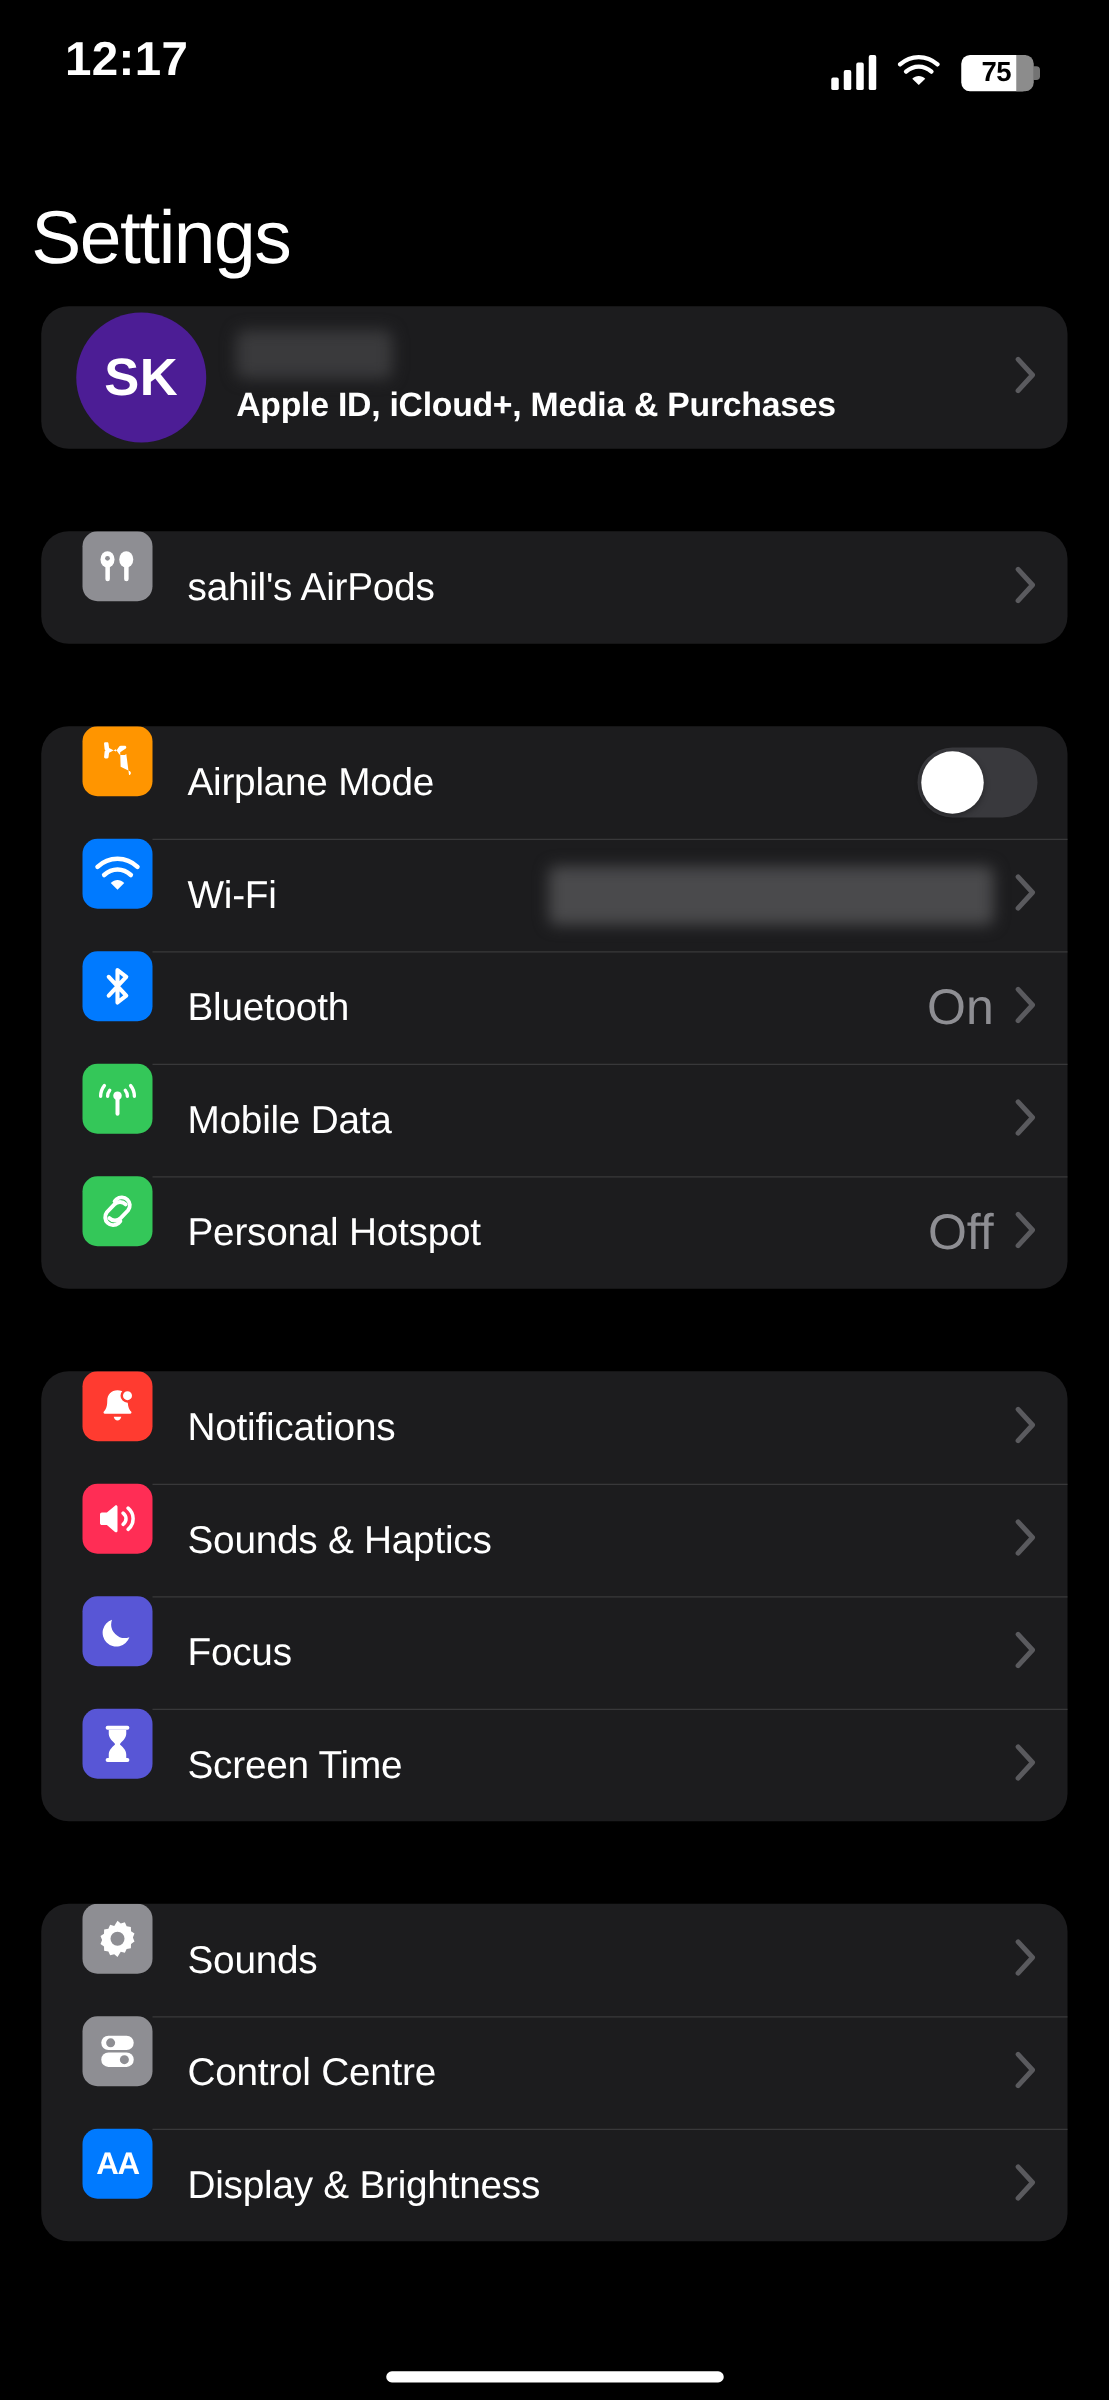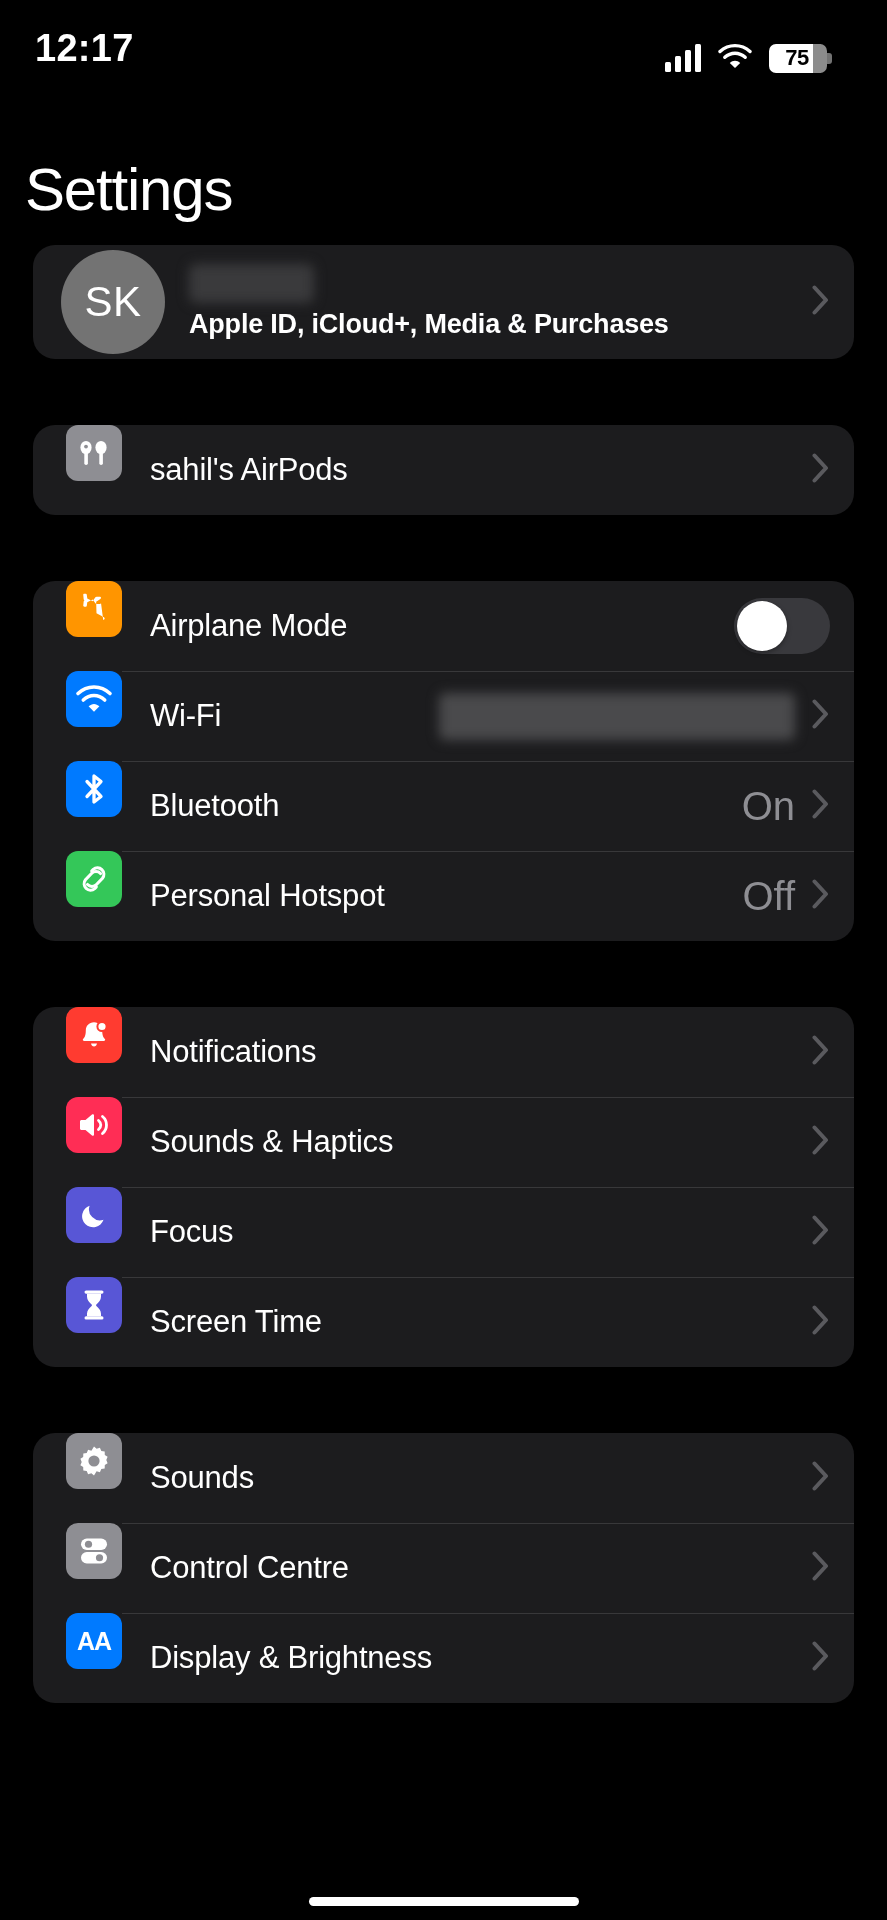--- a/index.html
+++ b/index.html
@@ -9,21 +9,21 @@
     font-family:"Liberation Sans", sans-serif;
     -webkit-font-smoothing:antialiased;
     overflow:hidden;
   }
   .phone { position:relative; width:887px; height:1920px; background:#000; }
 
   
   .statusbar {
     position:absolute; top:0; left:0; right:0; height:96px;
     display:flex; align-items:center; justify-content:space-between;
-    padding:0 62px 0 35px;
+    padding:0 62px 0 52px;
   }
   .status-time {
     color:#fff; font-size:38px; font-weight:600; letter-spacing:0.3px;
   }
   .status-right { display:flex; align-items:center; gap:17px;margin-top:20px; }
   .bars { display:flex; align-items:flex-end; gap:4px; height:28px; }
   .bars i { display:block; width:6px; background:#fff; border-radius:1.5px; }
   .bars i:nth-child(1){ height:10px; }
   .bars i:nth-child(2){ height:16px; }
   .bars i:nth-child(3){ height:22px; }
@@ -61,23 +61,23 @@
   .spacer-xl { height:66px; }
 
   
   .acct-row {
     display:flex; align-items:center;
     height:114px; padding:0 24px 0 28px;
     position:relative;
   }
   .avatar {
     width:104px; height:104px; border-radius:52px;
-    background:#737373;
+    background:#4c1d95;
     display:flex; align-items:center; justify-content:center;
-    color:#fff; font-size:42px; font-weight:400; letter-spacing:0.5px;
+    color:#fff; font-size:42px; font-weight:700; letter-spacing:0.5px;
     flex:none;
   }
   .acct-text { flex:1; margin-left:24px; display:flex; flex-direction:column; gap:2px; }
   .acct-name {
     align-self:flex-start;
     color:transparent;
     font-size:32px; font-weight:400;
     background:#3a3a3c;
     border-radius:7px;
     padding:1px 12px;
@@ -256,20 +256,40 @@
           <span class="label">Bluetooth</span>
           <span class="value">On</span>
           <span class="chev">
             <svg width="18" height="30" viewBox="0 0 18 30" fill="none">
                 <path d="M2.5 2.5L14 15L2.5 27.5" stroke="#5A5A5E" stroke-width="4" stroke-linecap="round" stroke-linejoin="round"></path>
               </svg>
           </span>
         </div>
       </div>
 
+      <div class="row divided">
+        <span class="icon" style="background:#34C759;">
+          <svg width="38" height="38" viewBox="0 0 38 38" fill="none">
+            <path d="M8.5 8.5C6.5 11 5.5 14 5.5 17" stroke="#fff" stroke-width="2.7" stroke-linecap="round"></path>
+            <path d="M12.8 12.2c-1.1 1.4-1.7 3.1-1.7 4.8" stroke="#fff" stroke-width="2.7" stroke-linecap="round"></path>
+            <path d="M29.5 8.5c2 2.5 3 5.5 3 8.5" stroke="#fff" stroke-width="2.7" stroke-linecap="round"></path>
+            <path d="M25.2 12.2c1.1 1.4 1.7 3.1 1.7 4.8" stroke="#fff" stroke-width="2.7" stroke-linecap="round"></path>
+            <circle cx="19" cy="16.5" r="3.4" fill="#fff"></circle>
+            <rect x="17.4" y="18" width="3.2" height="14.5" rx="1.6" fill="#fff"></rect>
+          </svg>
+        </span>
+        <div class="row-inner">
+          <span class="label">Mobile Data</span>
+          <span class="chev solo">
+            <svg width="18" height="30" viewBox="0 0 18 30" fill="none">
+                <path d="M2.5 2.5L14 15L2.5 27.5" stroke="#5A5A5E" stroke-width="4" stroke-linecap="round" stroke-linejoin="round"></path>
+              </svg>
+          </span>
+        </div>
+      </div>
 
       <div class="row divided">
         <span class="icon" style="background:#34C759;">
           <svg width="36" height="36" viewBox="0 0 36 36" fill="none">
             <path d="M24.5 12.5a6.2 6.2 0 0 0-9 0l-6 6.3a6.4 6.4 0 0 0 9.2 8.8l1.6-1.7" stroke="#fff" stroke-width="3.1" stroke-linecap="round"></path>
             <path d="M11.5 23.5a6.2 6.2 0 0 0 9 0l6-6.3a6.4 6.4 0 0 0-9.2-8.8l-1.6 1.7" stroke="#fff" stroke-width="3.1" stroke-linecap="round"></path>
           </svg>
         </span>
         <div class="row-inner">
           <span class="label">Personal Hotspot</span>

